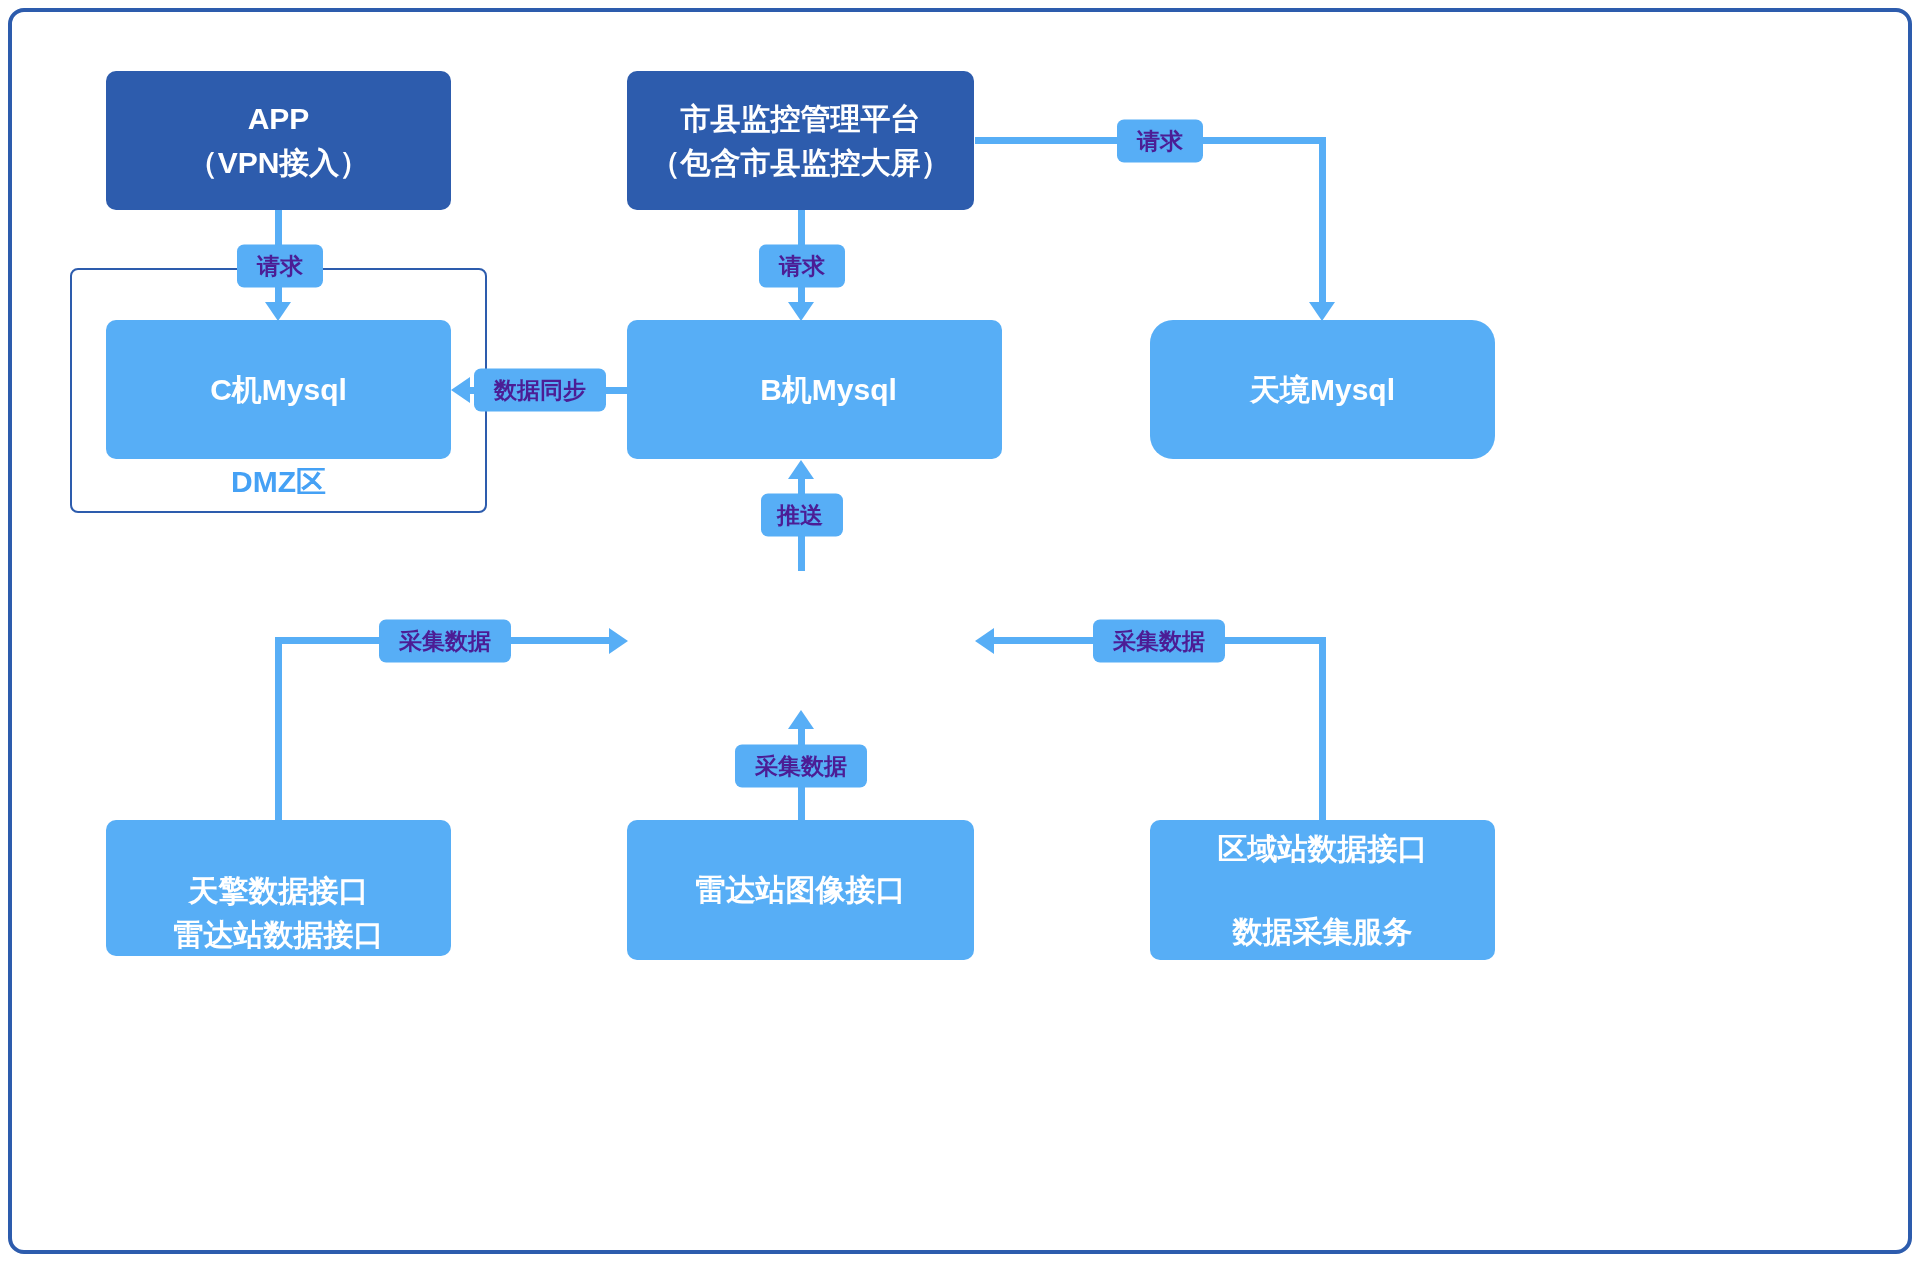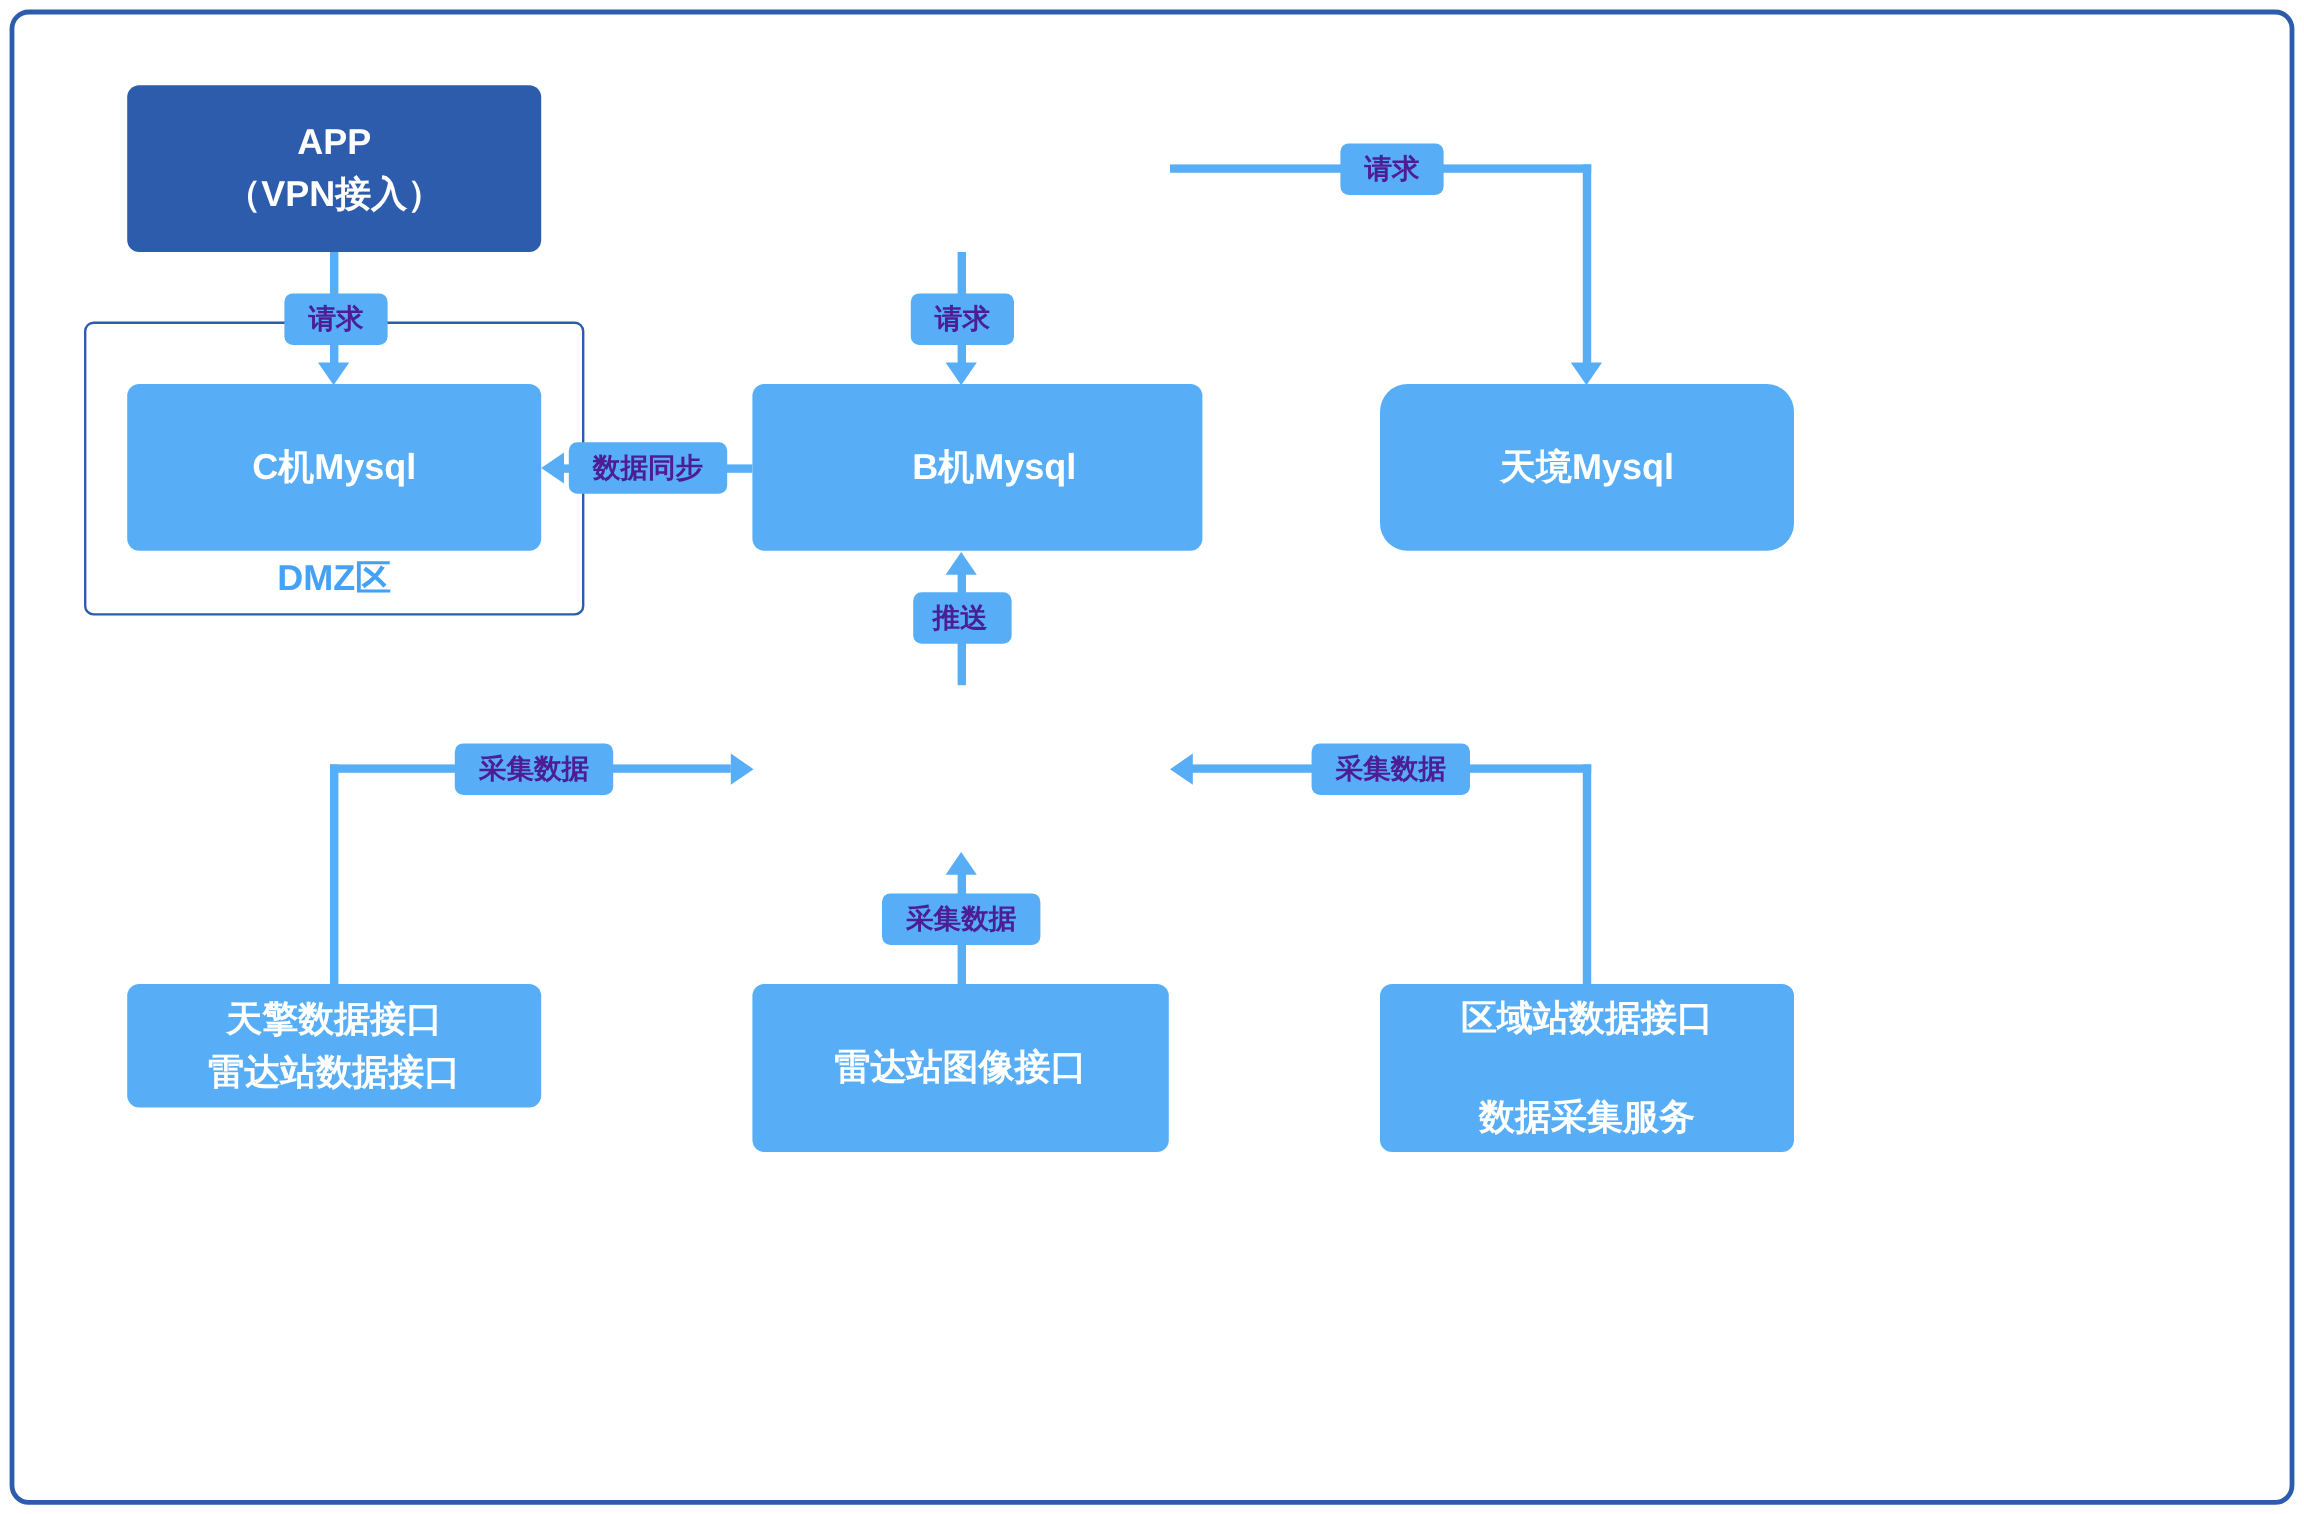--- a/index.html
+++ b/index.html
@@ -124,35 +124,39 @@
   <div class="line" style="left:1319px; top:637px; width:7px; height:183px;"></div>
   <div class="line" style="left:993px; top:637px; width:333px; height:7px;"></div>
   <div class="ah ah-left" style="left:975px; top:628px;"></div>
   <div class="pill" style="left:1159px; top:641px;">采集数据</div>
 
   <div class="node dark" style="left:106px; top:71px; width:345px; height:139px;">
     <div>APP</div>
     <div>（VPN接入）</div>
   </div>
 
+  <div class="node dark" style="left:627px; top:71px; width:347px; height:139px;">
+    <div>市县监控管理平台</div>
+    <div>（包含市县监控大屏）</div>
+  </div>
 
   <div class="node light" style="left:106px; top:320px; width:345px; height:139px;">
     <div>C机Mysql</div>
   </div>
 
   <div class="node light" style="left:627px; top:320px; width:347px; height:139px;padding-left:28px;">
     <div>B机Mysql</div>
   </div>
 
   <div class="node light" style="left:1150px; top:320px; width:345px; height:139px;border-radius:23px;">
     <div>天境Mysql</div>
   </div>
 
 
-  <div class="node light" style="left:106px; top:820px; width:345px; height:103px;">
+  <div class="node light" style="left:106px; top:820px; width:345px; height:136px;justify-content:flex-end;">
     <div>天擎数据接口</div>
     <div>雷达站数据接口</div>
   </div>
 
   <div class="node light" style="left:627px; top:820px; width:347px; height:140px;">
     <div>雷达站图像接口</div>
   </div>
 
   <div class="node light" style="left:1150px; top:820px; width:345px; height:140px;gap:40px;">
     <div>区域站数据接口</div>

